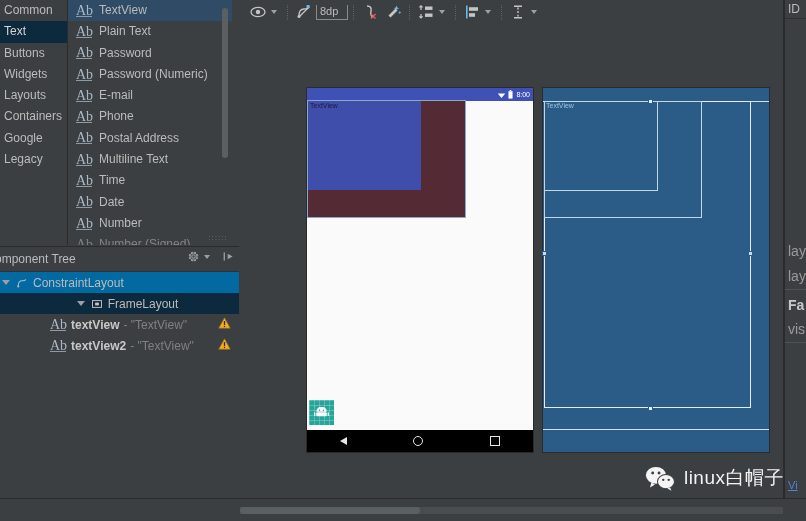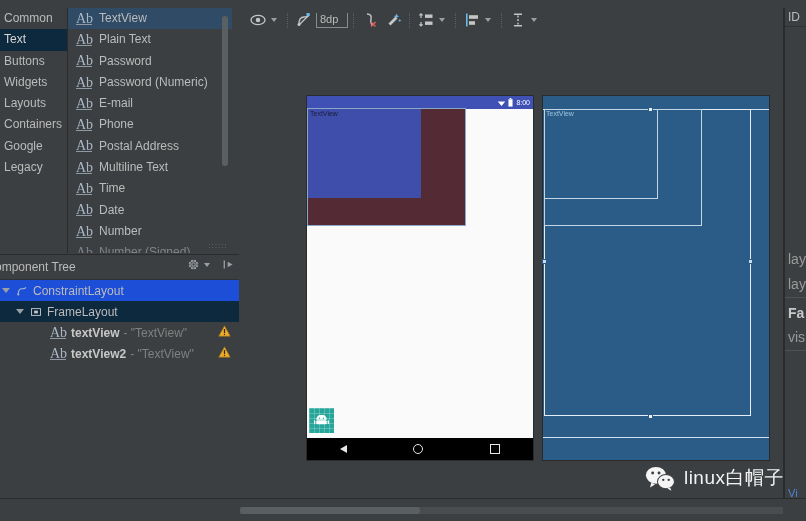--- a/index.html
+++ b/index.html
@@ -13,21 +13,20 @@
     overflow: hidden;
     font-family: "Liberation Sans", sans-serif;
     font-size: 12px;
     color: #bbbbbb;
     position: relative;
   }
   .root {
     position: absolute;
     inset: 0;
     display: block;
-    margin-top: 8px;
   }
 
   
   #palette {
     position: absolute;
     left: 0; top: 0;
     width: 239px; height: 245px;
     background: #3c3f41;
   }
   #palette-categories {
@@ -144,21 +143,21 @@
     right: 0; bottom: 0;
     border-top: 1px solid #2f3133;
   }
   .tree-row {
     height: 21px;
     display: flex;
     align-items: center;
     white-space: nowrap;
     font-size: 12px;
   }
-  .tree-row.sel-light { background: #1d4ed8; }
+  .tree-row.sel-light { background: #0369a1; }
   .tree-row.sel-blue  { background: #0d293e; }
   .arrow {
     width: 0; height: 0;
     border-left: 4px solid transparent;
     border-right: 4px solid transparent;
     border-top: 5px solid #9aa0a6;
     flex: 0 0 auto;
   }
   .tree-label { color: #bbbbbb; }
   .tree-label.bold { font-weight: bold; color: #c8c8c8; }
@@ -561,21 +560,21 @@
         <span class="arrow"></span>
         <span style="margin:0 5px 0 6px; display:inline-flex;">
           <svg width="12" height="12" viewBox="0 0 16 16">
             <path d="M3 12 Q3 5 8 5 Q13 5 13 3" stroke="#a9b7c6" stroke-width="1.4" fill="none"></path>
             <circle cx="3" cy="12.5" r="1.4" fill="#a9b7c6"></circle>
           </svg>
         </span>
         <span class="tree-label">ConstraintLayout</span>
       </div>
 
-      <div class="tree-row sel-blue" style="padding-left:16px;">
+      <div class="tree-row sel-blue" style="padding-left:16px;justify-content:center;">
         <span class="arrow"></span>
         <span style="margin:0 5px 0 6px; display:inline-flex;">
           <svg width="12" height="12" viewBox="0 0 16 16">
             <rect x="2" y="3.5" width="12" height="9" stroke="#c8c8c8" stroke-width="1.2" fill="none"></rect>
             <rect x="5.5" y="6.2" width="5" height="3.6" fill="#c8c8c8"></rect>
           </svg>
         </span>
         <span class="tree-label">FrameLayout</span>
       </div>
 

